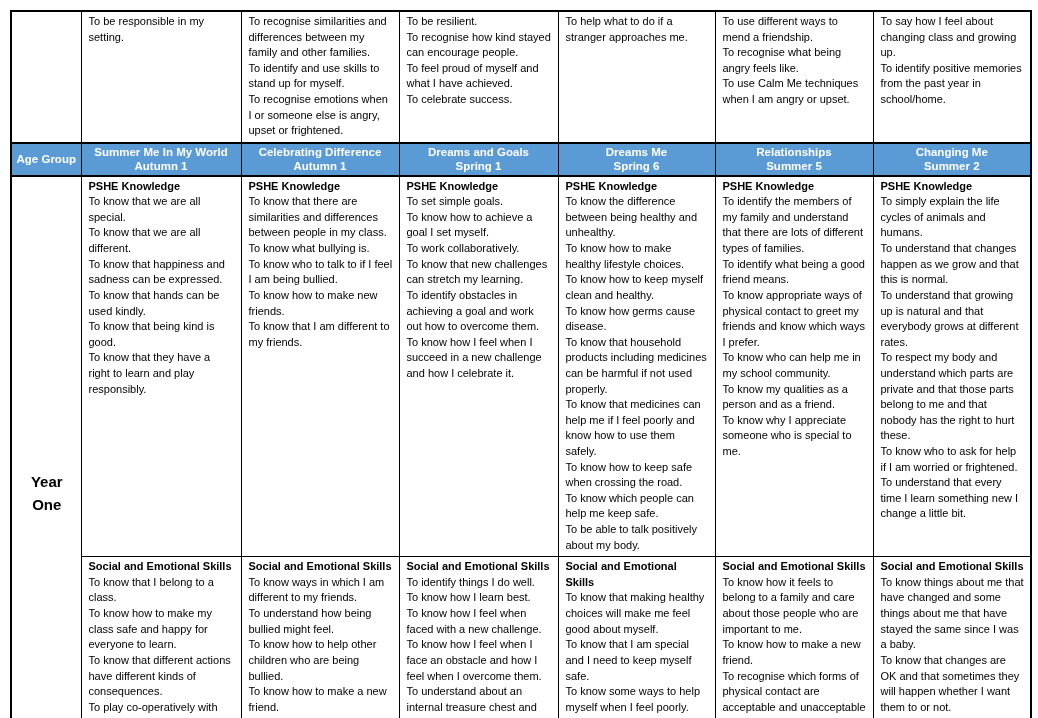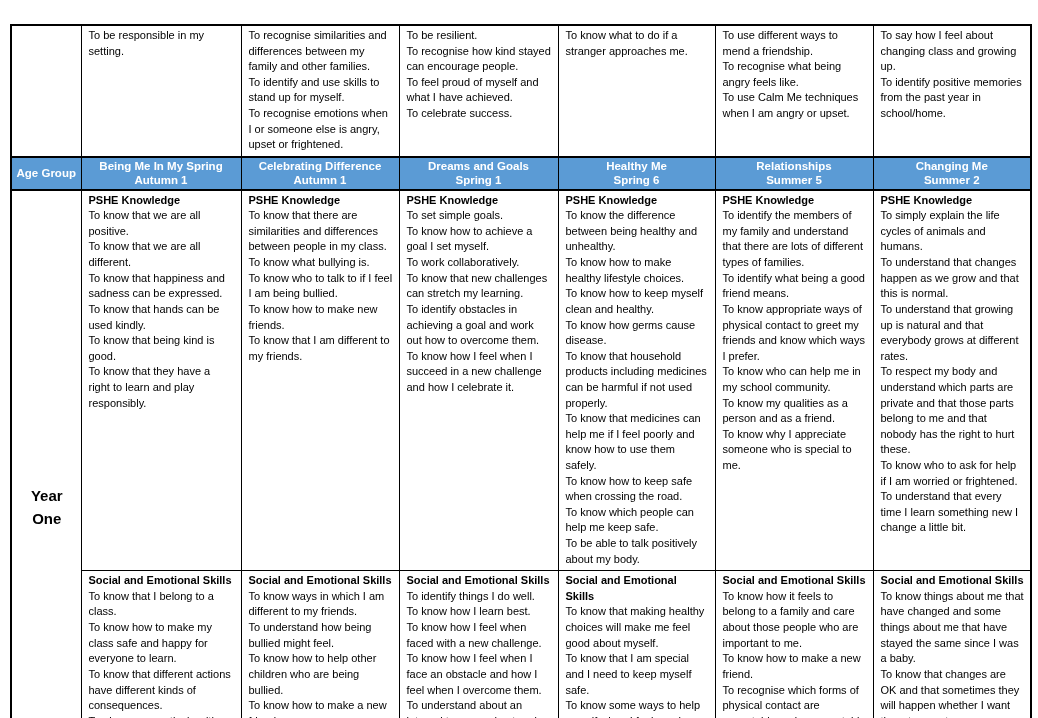--- a/index.html
+++ b/index.html
@@ -6,21 +6,21 @@
     margin: 0;
     padding: 0;
     background: #ffffff;
     font-family: "Liberation Sans", "DejaVu Sans", sans-serif;
     color: #000000;
   }
   .page {
     width: 1038px;
     height: 718px;
     box-sizing: border-box;
-    padding: 24px 9px 6px 10px;
+    padding: 10px 9px 6px 10px;
     background: #ffffff;
   }
   table.curriculum {
     width: 1020px;
     border-collapse: collapse;
     table-layout: fixed;
     border: 2px solid #000000;
   }
   td, th {
     border: 1px solid #000000;
@@ -81,63 +81,63 @@
         <tr class="recap-row">
       <td></td>
       <td class="cell-text">To be responsible in my setting.</td>
       <td class="cell-text">To recognise similarities and differences between my family and other families.
 To identify and use skills to stand up for myself.
 To recognise emotions when I or someone else is angry, upset or frightened.</td>
       <td class="cell-text">To be resilient.
 To recognise how kind stayed can encourage people.
 To feel proud of myself and what I have achieved.
 To celebrate success.</td>
-      <td class="cell-text">To know what to do if a stranger approaches me.</td>
+      <td class="cell-text">To help what to do if a stranger approaches me.</td>
       <td class="cell-text">To use different ways to mend a friendship.
 To recognise what being angry feels like.
 To use Calm Me techniques when I am angry or upset.</td>
       <td class="cell-text">To say how I feel about changing class and growing up.
 To identify positive memories from the past year in school/home.</td>
     </tr>
 
     <tr class="header-row">
       <th>
         <div>Age Group</div>
       </th>
       <th>
-        <div>Being Me In My Spring</div>
+        <div>Summer Me In My World</div>
         <div>Autumn 1</div>
       </th>
       <th>
         <div>Celebrating Difference</div>
         <div>Autumn 1</div>
       </th>
       <th>
         <div>Dreams and Goals</div>
         <div>Spring 1</div>
       </th>
       <th>
-        <div>Healthy Me</div>
+        <div>Dreams Me</div>
         <div>Spring 6</div>
       </th>
       <th>
         <div>Relationships</div>
         <div>Summer 5</div>
       </th>
       <th>
         <div>Changing Me</div>
         <div>Summer 2</div>
       </th>
     </tr>
 
     <tr class="knowledge-row">
       <td class="year-cell" rowspan="2">Year One</td>
       <td>
         <div class="cell-head">PSHE Knowledge</div>
-        <div class="cell-body">To know that we are all positive.
+        <div class="cell-body">To know that we are all special.
 To know that we are all different.
 To know that happiness and sadness can be expressed.
 To know that hands can be used kindly.
 To know that being kind is good.
 To know that they have a right to learn and play responsibly.</div>
       </td>
       <td>
         <div class="cell-head">PSHE Knowledge</div>
         <div class="cell-body">To know that there are similarities and differences between people in my class.
 To know what bullying is.

